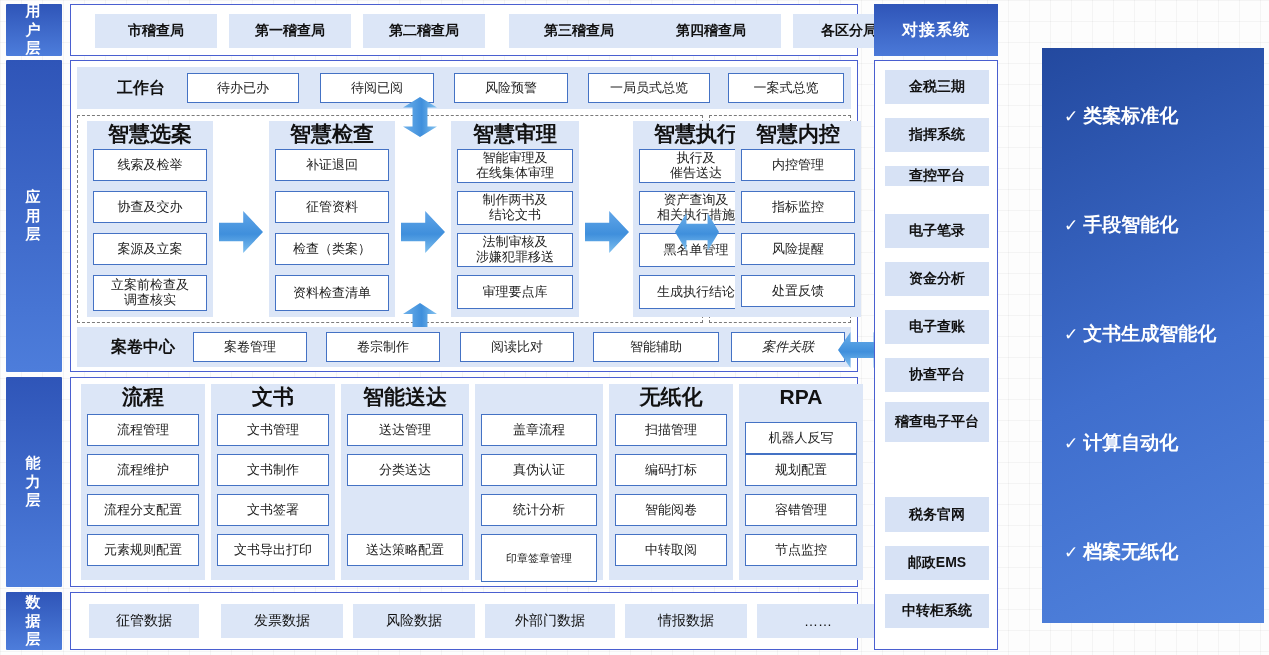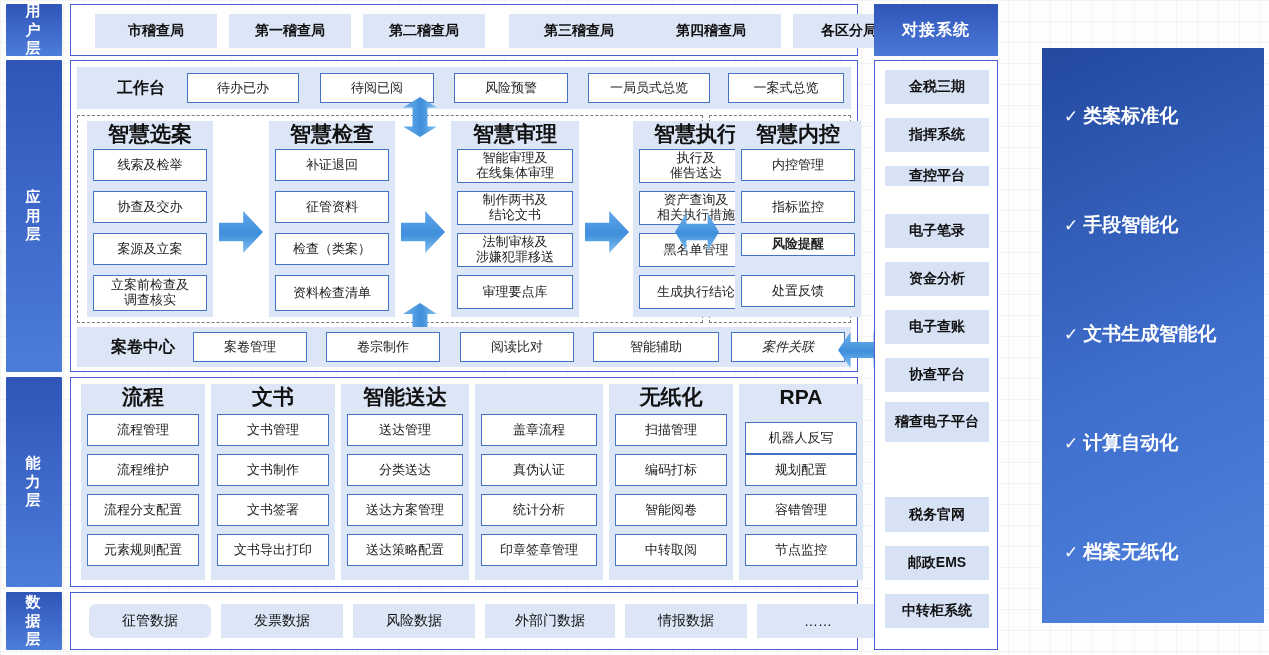--- a/index.html
+++ b/index.html
@@ -203,21 +203,21 @@
       <div class="whitecell" style="position:absolute;left:6px;top:112px;width:114px;height:34px;">黑名单管理</div>
       <div class="whitecell" style="position:absolute;left:6px;top:154px;width:114px;height:34px;">生成执行结论</div>
     </div>
 
     <div class="arrow-h2" style="left:604px;top:152px;width:44px;height:38px;"></div>
 
     <div class="grp" style="left:664px;top:60px;width:126px;height:196px;">
       <div class="grp-title">智慧内控</div>
       <div class="whitecell" style="position:absolute;left:6px;top:28px;width:114px;height:32px;">内控管理</div>
       <div class="whitecell" style="position:absolute;left:6px;top:70px;width:114px;height:32px;">指标监控</div>
-      <div class="whitecell" style="position:absolute;left:6px;top:112px;width:114px;height:23px;font-weight:bold;">风险提醒</div>
+      <div class="whitecell" style="position:absolute;left:6px;top:112px;width:114px;height:32px;">风险提醒</div>
       <div class="whitecell" style="position:absolute;left:6px;top:154px;width:114px;height:32px;">处置反馈</div>
     </div>
 
     <div style="position:absolute;left:6px;top:266px;width:774px;height:40px;background:#dce6f7;">
       <div style="position:absolute;left:20px;top:9px;width:92px;height:22px;display:flex;align-items:center;justify-content:center;font-weight:bold;font-size:16px;">案卷中心</div>
       <div class="whitecell" style="position:absolute;left:116px;top:5px;width:114px;height:30px;">案卷管理</div>
       <div class="whitecell" style="position:absolute;left:249px;top:5px;width:114px;height:30px;">卷宗制作</div>
       <div class="whitecell" style="position:absolute;left:383px;top:5px;width:114px;height:30px;">阅读比对</div>
       <div class="whitecell" style="position:absolute;left:516px;top:5px;width:126px;height:30px;">智能辅助</div>
       <div class="whitecell" style="position:absolute;left:654px;top:5px;width:114px;height:30px;font-style:italic;">案件关联</div>
@@ -241,50 +241,49 @@
       <div class="whitecell" style="position:absolute;left:6px;top:30px;width:112px;height:32px;">文书管理</div>
       <div class="whitecell" style="position:absolute;left:6px;top:70px;width:112px;height:32px;">文书制作</div>
       <div class="whitecell" style="position:absolute;left:6px;top:110px;width:112px;height:32px;">文书签署</div>
       <div class="whitecell" style="position:absolute;left:6px;top:150px;width:112px;height:32px;">文书导出打印</div>
     </div>
 
     <div class="grp" style="left:270px;top:6px;width:128px;height:196px;">
       <div class="grp-title">智能送达</div>
       <div class="whitecell" style="position:absolute;left:6px;top:30px;width:116px;height:32px;">送达管理</div>
       <div class="whitecell" style="position:absolute;left:6px;top:70px;width:116px;height:32px;">分类送达</div>
-      <div class="whitecell" style="position:absolute;left:6px;top:110px;width:116px;height:32px;">送达方案管理</div>
       <div class="whitecell" style="position:absolute;left:6px;top:150px;width:116px;height:32px;">送达策略配置</div>
     </div>
 
     <div class="grp" style="left:404px;top:6px;width:128px;height:196px;">
       <div class="whitecell" style="position:absolute;left:6px;top:30px;width:116px;height:32px;">盖章流程</div>
       <div class="whitecell" style="position:absolute;left:6px;top:70px;width:116px;height:32px;">真伪认证</div>
       <div class="whitecell" style="position:absolute;left:6px;top:110px;width:116px;height:32px;">统计分析</div>
-      <div class="whitecell" style="position:absolute;left:6px;top:150px;width:116px;height:32px;font-size:13px;">印章签章管理</div>
+      <div class="whitecell" style="position:absolute;left:6px;top:150px;width:116px;height:48px;font-size:11px;">印章签章管理</div>
     </div>
 
     <div class="grp" style="left:538px;top:6px;width:124px;height:196px;">
       <div class="grp-title">无纸化</div>
       <div class="whitecell" style="position:absolute;left:6px;top:30px;width:112px;height:32px;">扫描管理</div>
       <div class="whitecell" style="position:absolute;left:6px;top:70px;width:112px;height:32px;">编码打标</div>
       <div class="whitecell" style="position:absolute;left:6px;top:110px;width:112px;height:32px;">智能阅卷</div>
       <div class="whitecell" style="position:absolute;left:6px;top:150px;width:112px;height:32px;">中转取阅</div>
     </div>
 
     <div class="grp" style="left:668px;top:6px;width:124px;height:196px;">
       <div class="grp-title">RPA</div>
       <div class="whitecell" style="position:absolute;left:6px;top:30px;width:112px;height:32px;margin-top:8px;">机器人反写</div>
       <div class="whitecell" style="position:absolute;left:6px;top:70px;width:112px;height:32px;">规划配置</div>
       <div class="whitecell" style="position:absolute;left:6px;top:110px;width:112px;height:32px;">容错管理</div>
       <div class="whitecell" style="position:absolute;left:6px;top:150px;width:112px;height:32px;">节点监控</div>
     </div>
   </div>
 
   <div class="panel" style="left:70px;top:592px;width:788px;height:58px;">
-    <div class="lightcell" style="position:absolute;left:18px;top:11px;width:122px;height:34px;font-weight:normal;border-radius:7px;">征管数据</div>
+    <div class="lightcell" style="position:absolute;left:18px;top:11px;width:110px;height:34px;font-weight:normal;">征管数据</div>
     <div class="lightcell" style="position:absolute;left:150px;top:11px;width:122px;height:34px;font-weight:normal;">发票数据</div>
     <div class="lightcell" style="position:absolute;left:282px;top:11px;width:122px;height:34px;font-weight:normal;">风险数据</div>
     <div class="lightcell" style="position:absolute;left:414px;top:11px;width:130px;height:34px;font-weight:normal;">外部门数据</div>
     <div class="lightcell" style="position:absolute;left:554px;top:11px;width:122px;height:34px;font-weight:normal;">情报数据</div>
     <div class="lightcell" style="position:absolute;left:686px;top:11px;width:122px;height:34px;font-weight:normal;">……</div>
   </div>
 
   <div id="sys-header" style="left:874px;top:4px;width:124px;height:52px;">对接系统</div>
 
   <div class="panel" style="left:874px;top:60px;width:124px;height:590px;">

